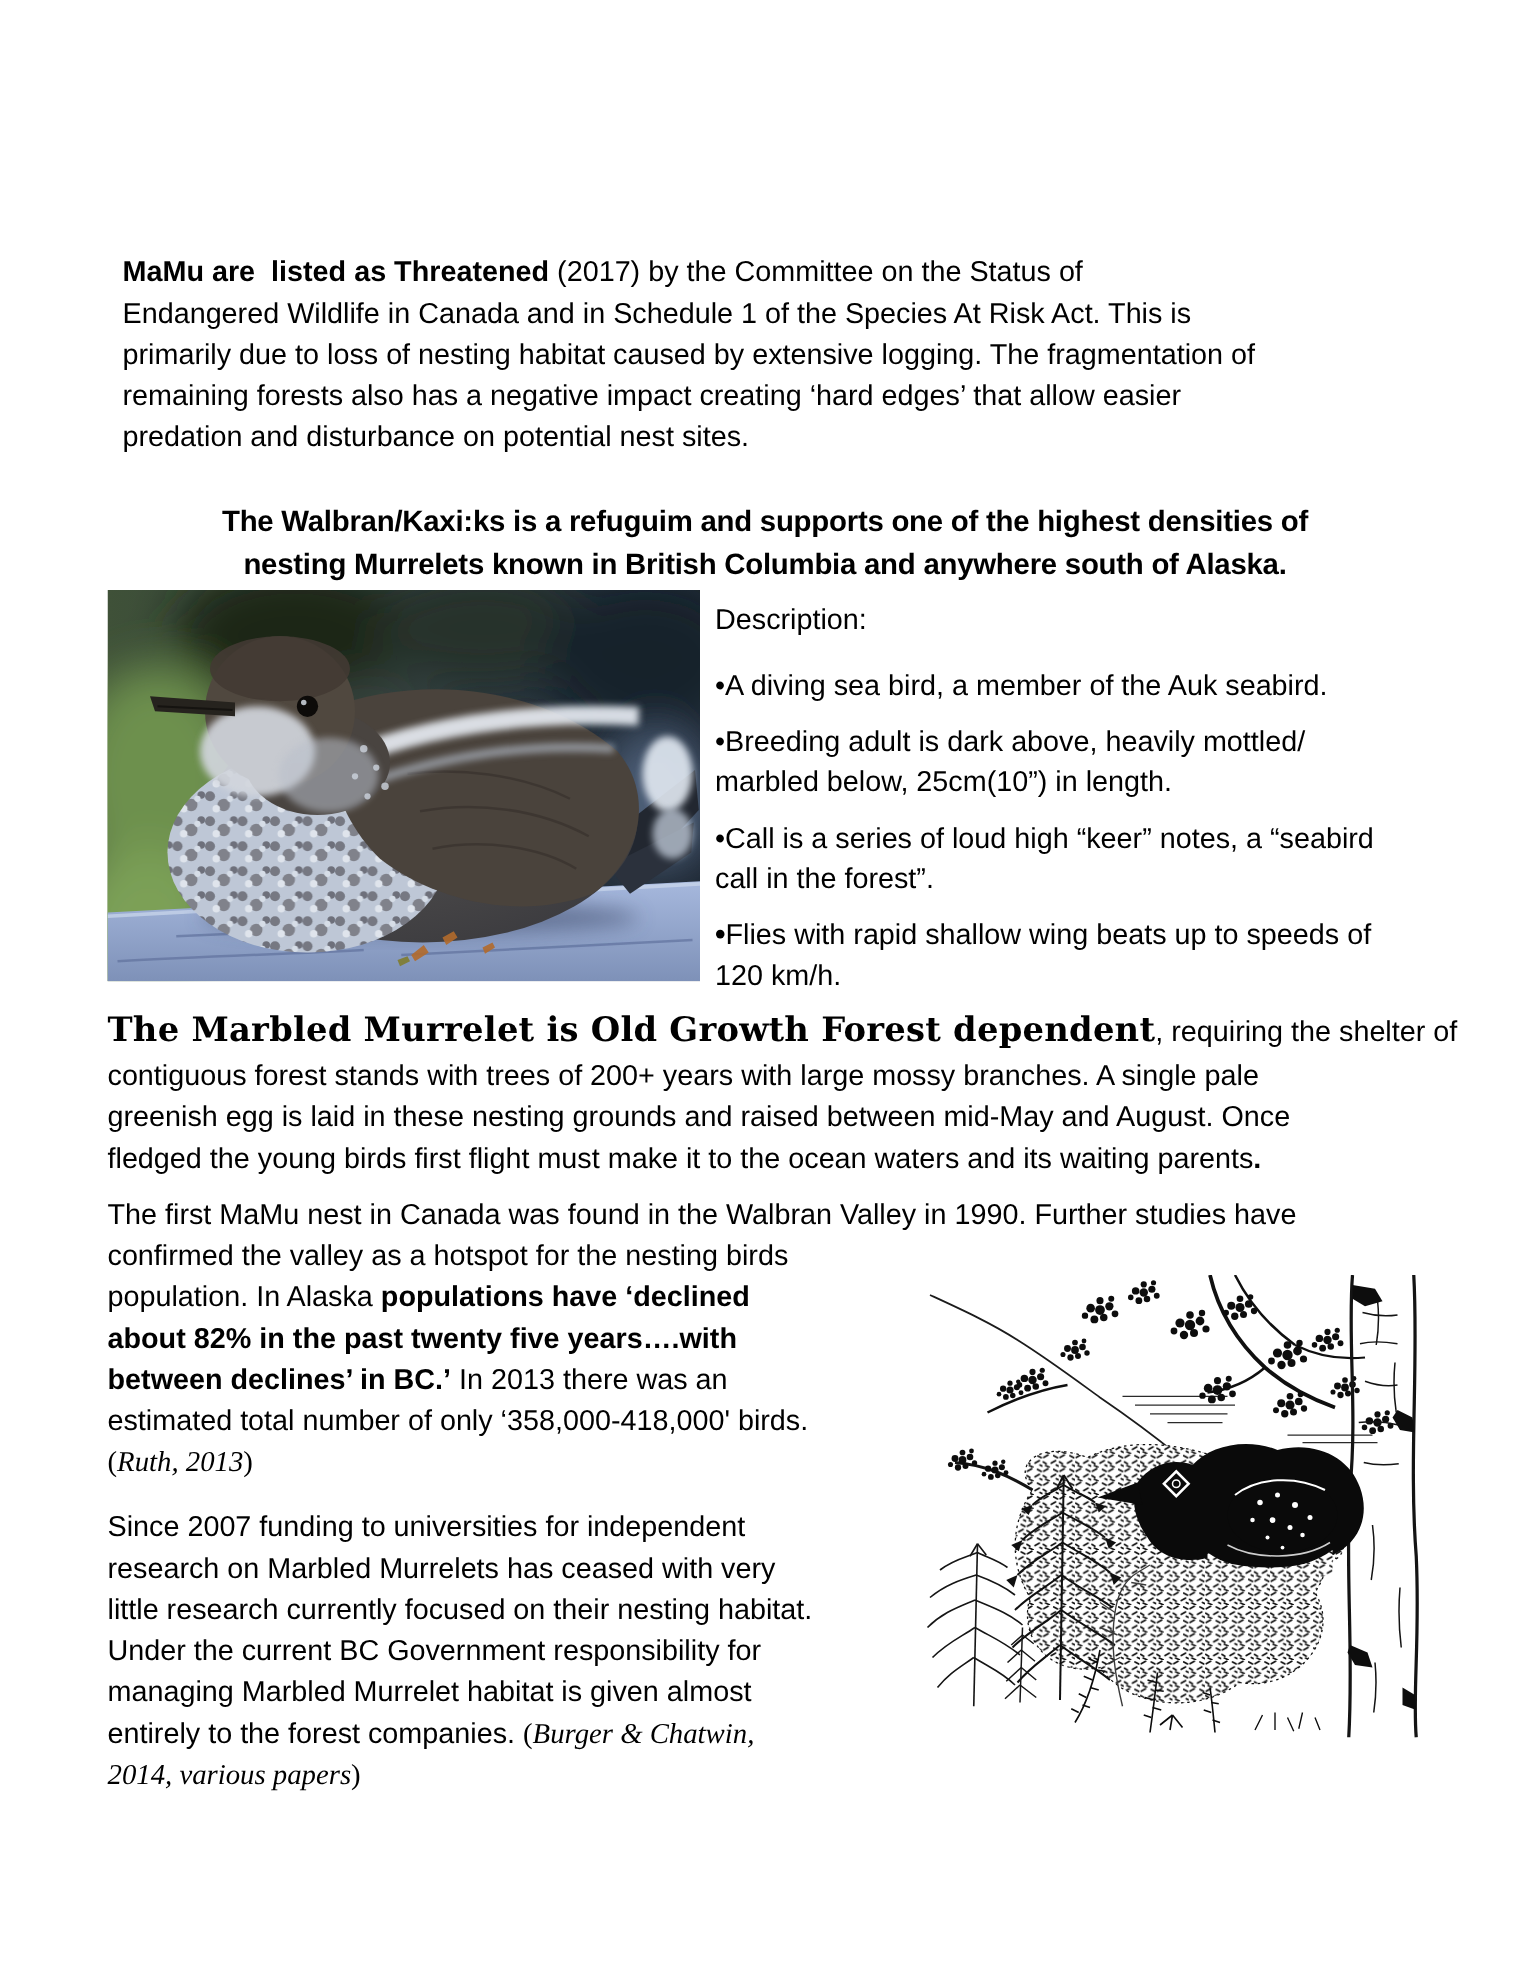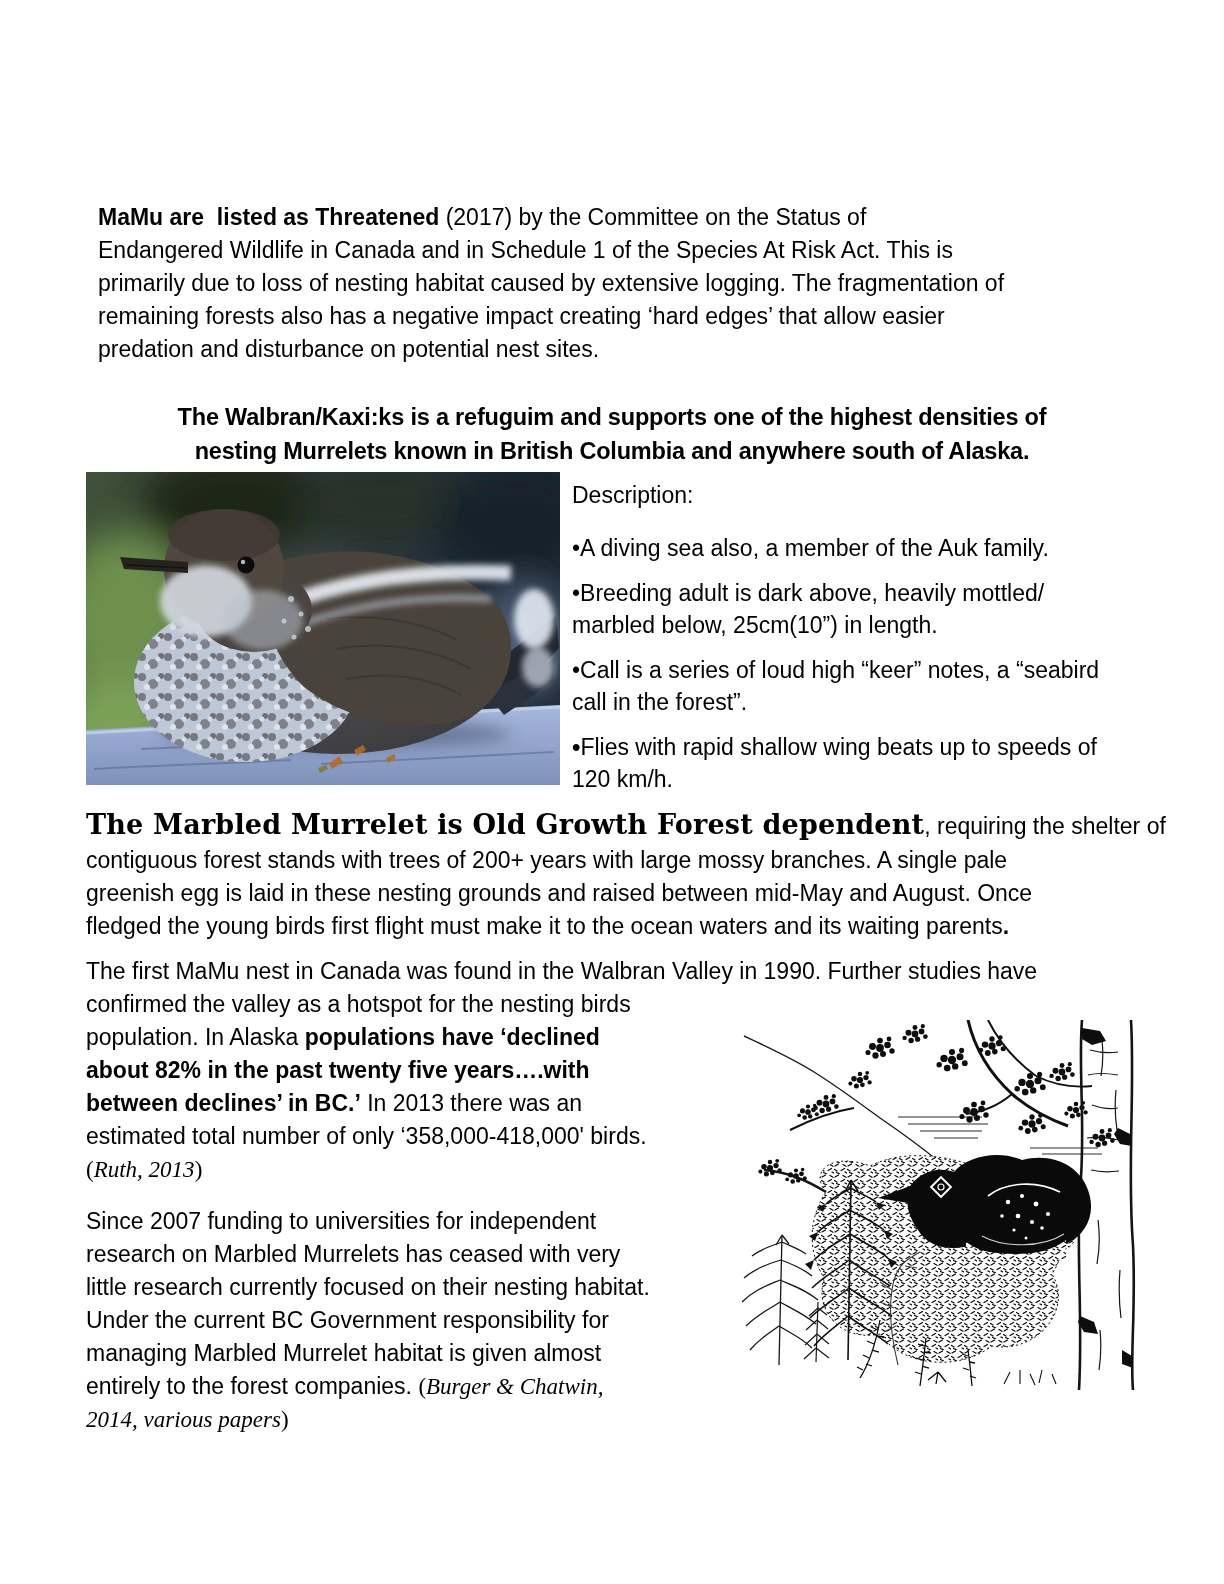--- a/index.html
+++ b/index.html
@@ -137,21 +137,21 @@
       <path d="M268,278 l9,-5 3,5 -9,6 Z"></path>
       <path d="M300,286 l8,-4 2,4 -8,5 Z"></path>
     </g>
     <path d="M232,296 l8,-3 2,4 -8,4 Z" fill="#7f7c2e" opacity="0.9"></path>
   </svg>
 </div>
 
 <div id="description" class="abs">
   <div class="desc-heading">Description:</div>
   <div class="bullet para">
-      <div class="line"><span class="seg-r">•A diving sea also, a member of the Auk family.</span></div>
+      <div class="line"><span class="seg-r">•A diving sea bird, a member of the Auk seabird.</span></div>
     </div>
   <div class="bullet para">
       <div class="line"><span class="seg-r">•Breeding adult is dark above, heavily mottled/</span></div>
       <div class="line"><span class="seg-r">marbled below, 25cm(10”) in length.</span></div>
     </div>
   <div class="bullet para">
       <div class="line"><span class="seg-r">•Call is a series of loud high “keer” notes, a “seabird</span></div>
       <div class="line"><span class="seg-r">call in the forest”.</span></div>
     </div>
   <div class="bullet para">

